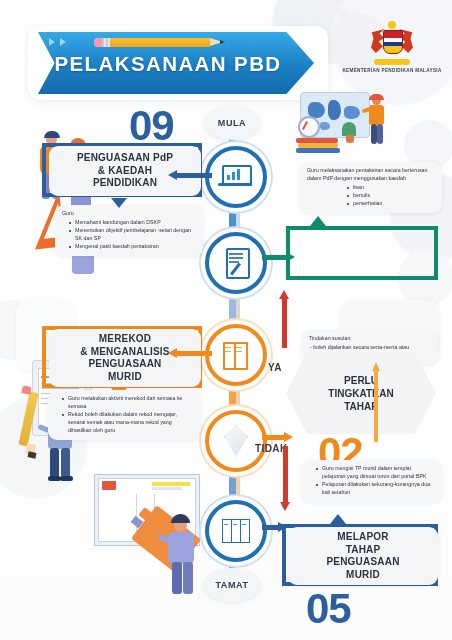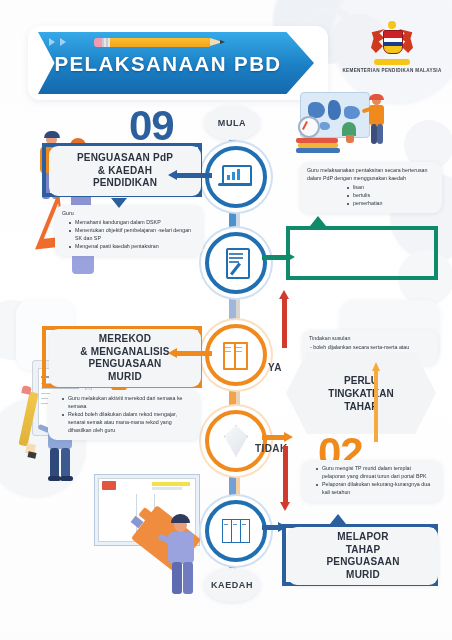--- a/index.html
+++ b/index.html
@@ -262,21 +262,21 @@
     <div class="limb" style="left:76px;top:58px;width:26px;height:32px;background:#9aa3dd;border-radius:5px;"></div>
     <div class="limb" style="left:66px;top:62px;width:14px;height:6px;background:#9aa3dd;transform:rotate(24deg);"></div>
     <div class="limb" style="left:80px;top:88px;width:10px;height:32px;background:#5d6bb0;"></div>
     <div class="limb" style="left:91px;top:88px;width:10px;height:32px;background:#6f7cc0;"></div>
   </div>
 
   <div class="spine"></div>
   <div class="spine2"></div>
 
   <div class="pill" style="left:204px;top:106px;">MULA</div>
-  <div class="pill" style="left:204px;top:568px;">KAEDAH</div>
+  <div class="pill" style="left:204px;top:568px;">TAMAT</div>
 
   <div class="node" style="left:205px;top:146px;">
     <div class="inner" style="position:relative;">
       <div style="position:absolute;left:4px;top:6px;width:26px;height:17px;border:2px solid #1f6fb2;border-radius:2px;background:#fff;"></div>
       <div style="position:absolute;left:9px;top:16px;width:3px;height:5px;background:#2f8fd4;"></div>
       <div style="position:absolute;left:14px;top:13px;width:3px;height:8px;background:#2f8fd4;"></div>
       <div style="position:absolute;left:19px;top:10px;width:3px;height:11px;background:#2f8fd4;"></div>
       <div style="position:absolute;left:0px;top:24px;width:34px;height:3px;background:#1f6fb2;border-radius:2px;"></div>
     </div>
   </div>
@@ -418,20 +418,21 @@
 
   <div class="frame blue" style="left:282px;top:524px;width:156px;height:62px;"></div>
   <div class="label-box" style="left:288px;top:527px;width:150px;height:58px;">
     <div>
       <div>MELAPOR</div>
       <div>TAHAP</div>
       <div>PENGUASAAN</div>
       <div>MURID</div>
     </div>
   </div>
+  <div class="bignum n05" style="left:306px;top:588px;">05</div>
   <div class="arrow" style="left:262px;top:522px;color:#2b5f9e;">
     <div class="line" style="left:0;top:3px;width:18px;height:5px;background:#2b5f9e;"></div>
     <div class="head" style="left:16px;top:0;border-top:5.5px solid transparent;border-bottom:5.5px solid transparent;border-left:9px solid #2b5f9e;"></div>
   </div>
   <div class="arrow" style="left:280px;top:446px;color:#d13b2e;">
     <div class="line" style="left:3px;top:0;width:5px;height:58px;background:#d13b2e;"></div>
     <div class="head" style="left:0;top:56px;border-left:5.5px solid transparent;border-right:5.5px solid transparent;border-top:9px solid #d13b2e;"></div>
   </div>
 
 </div>

